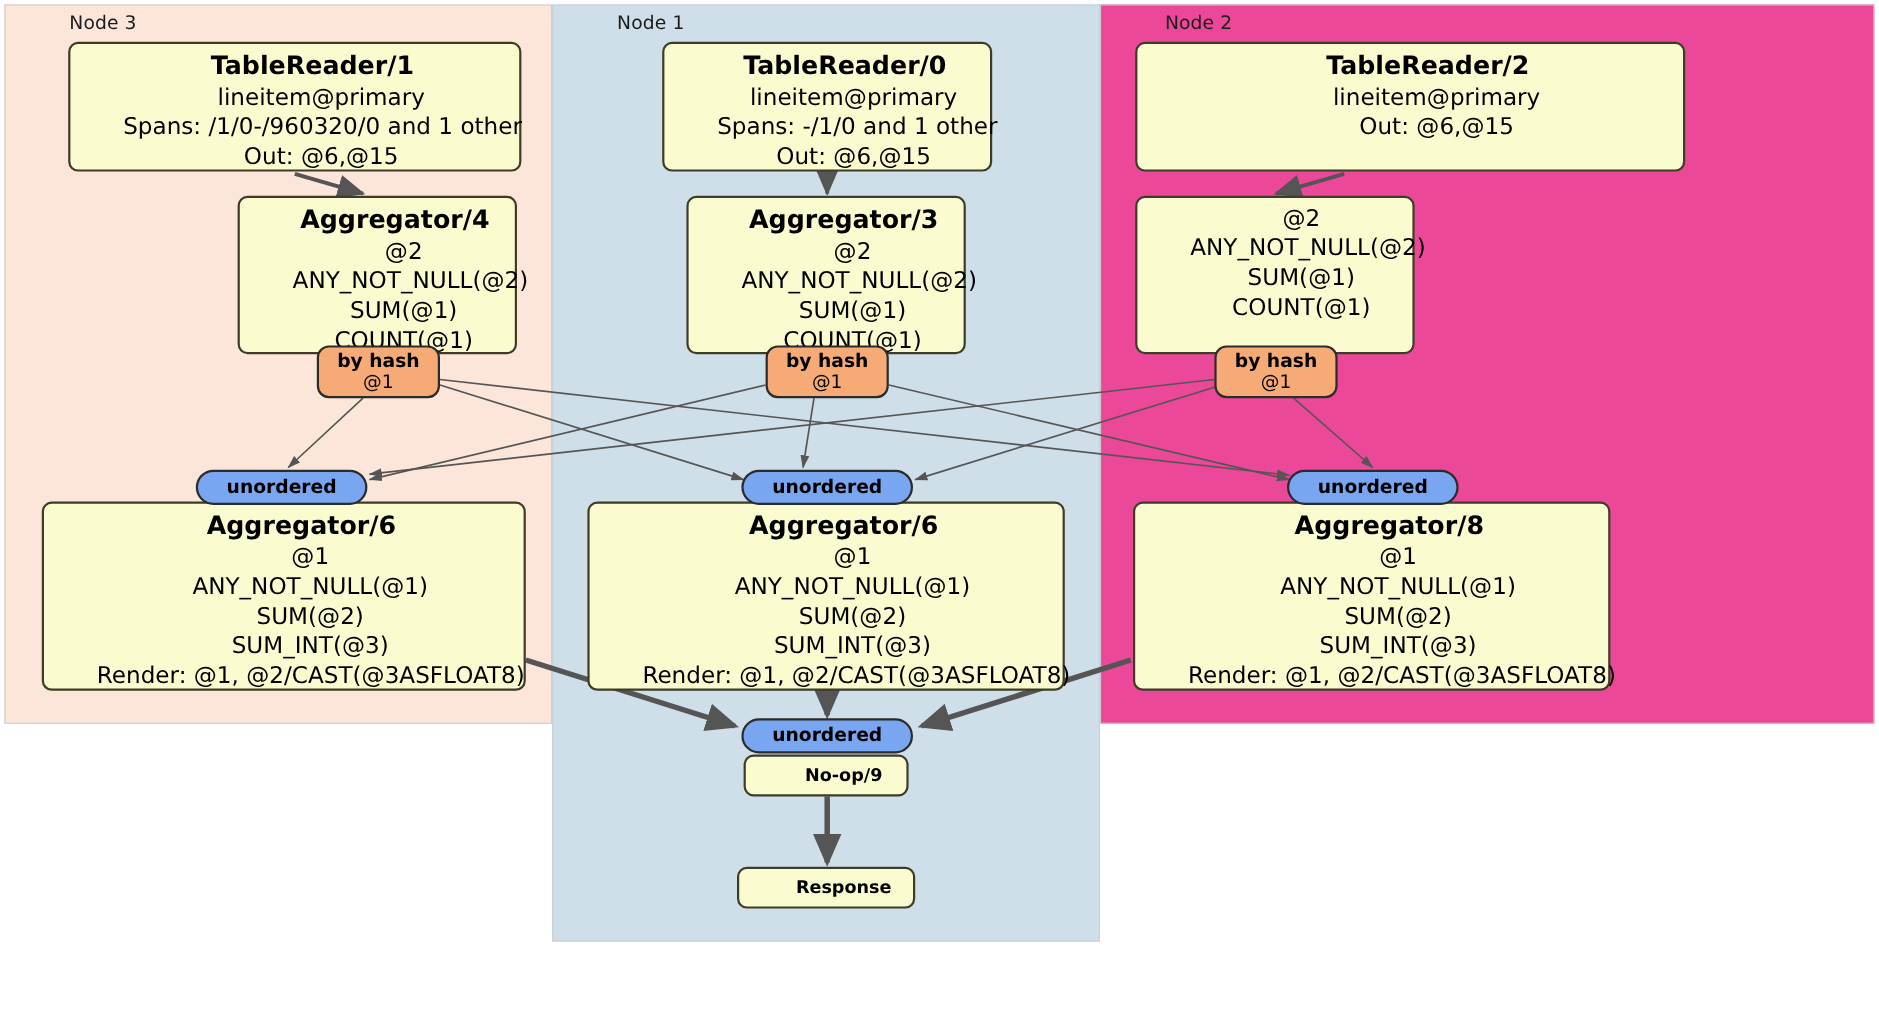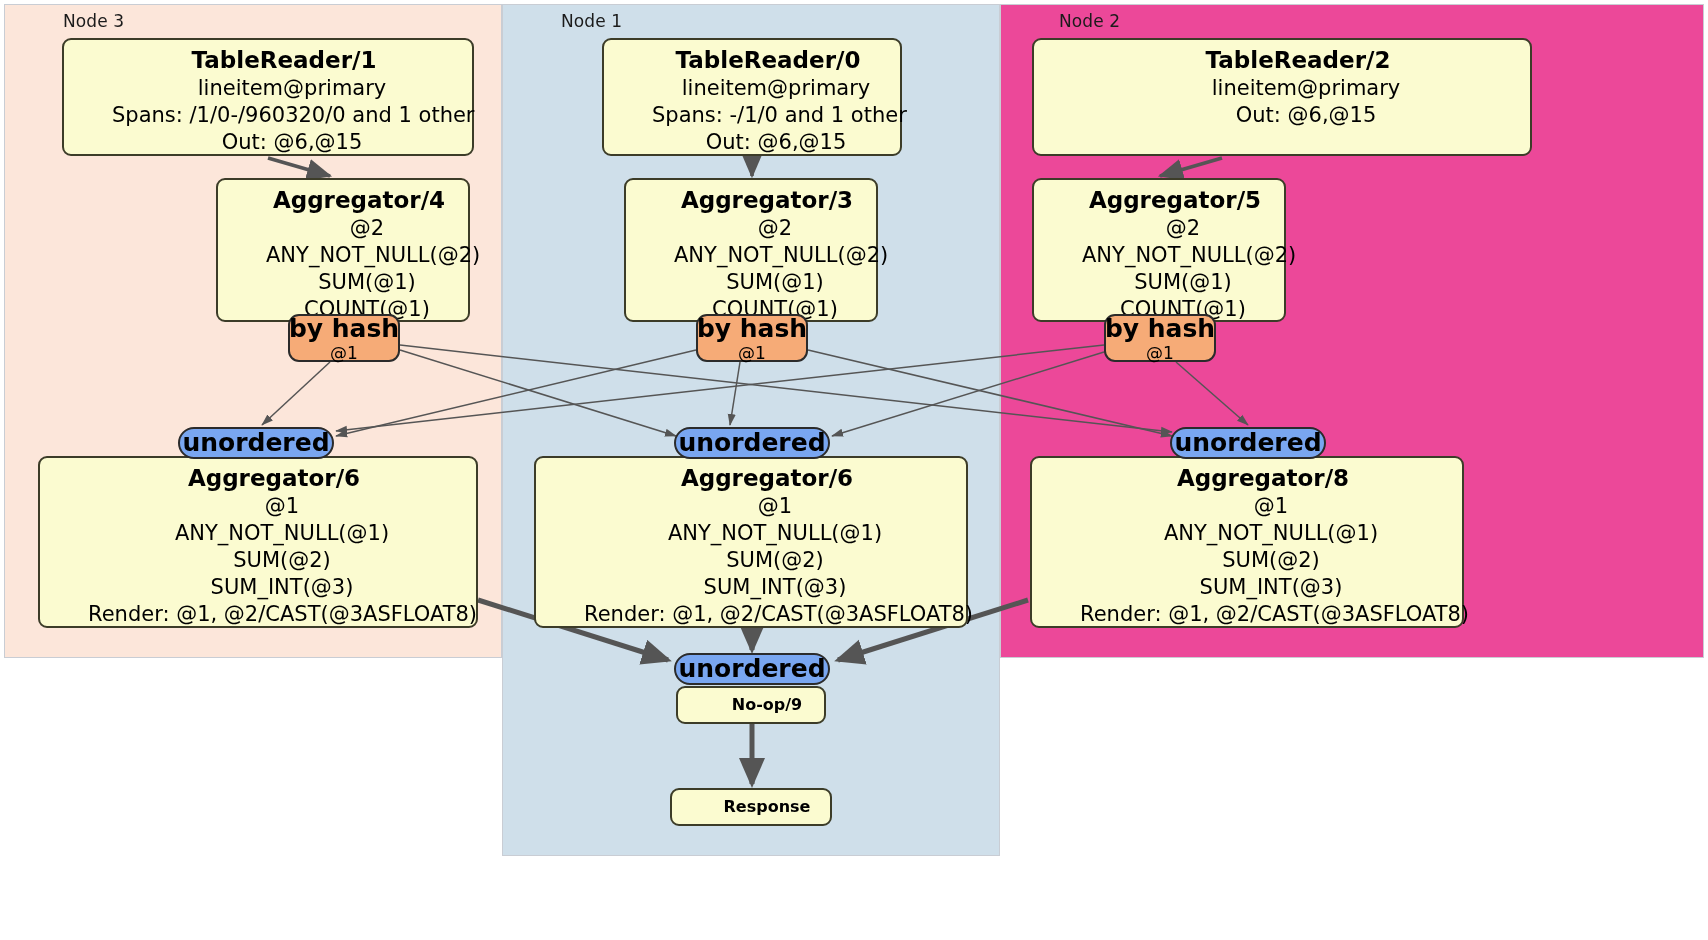--- a/index.html
+++ b/index.html
@@ -85,21 +85,21 @@
   .pill.hash {
     background: #f6ab77;
     border-radius: 11px;
     padding-top: 1px;
   }
   .pill.unordered {
     background: #79a6f0;
     border-radius: 16px;
   }
   .pill-title {
-    font-size: 25px;
+    font-size: 17px;
     font-weight: bold;
     color: #000;
     line-height: 1.18;
     white-space: nowrap;
   }
   .pill-sub {
     font-size: 17px;
     color: #000;
     line-height: 1.12;
     white-space: nowrap;
@@ -194,21 +194,20 @@
         <div class="proc-line">COUNT(@1)</div>
       </div>
       <div class="proc-box" style="left: 624px; top: 178px; width: 254px; height: 144px;">
         <div class="proc-title">Aggregator/3</div>
         <div class="proc-line">@2</div>
         <div class="proc-line">ANY_NOT_NULL(@2)</div>
         <div class="proc-line">SUM(@1)</div>
         <div class="proc-line">COUNT(@1)</div>
       </div>
       <div class="proc-box" style="left: 1032px; top: 178px; width: 254px; height: 144px;">
-        <div class="proc-title">Aggregator/5</div>
         <div class="proc-line">@2</div>
         <div class="proc-line">ANY_NOT_NULL(@2)</div>
         <div class="proc-line">SUM(@1)</div>
         <div class="proc-line">COUNT(@1)</div>
       </div>
       <div class="proc-box" style="left: 38px; top: 456px; width: 440px; height: 172px;">
         <div class="proc-title">Aggregator/6</div>
         <div class="proc-line">@1</div>
         <div class="proc-line">ANY_NOT_NULL(@1)</div>
         <div class="proc-line">SUM(@2)</div>

